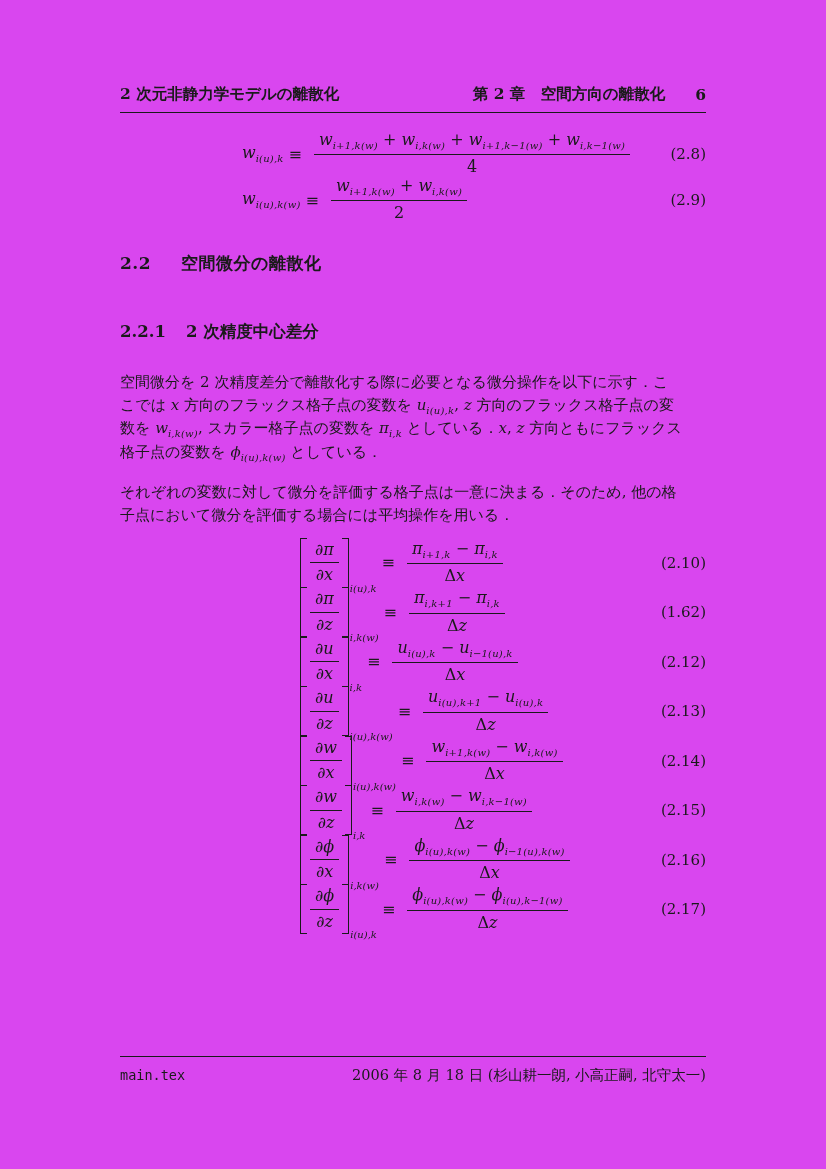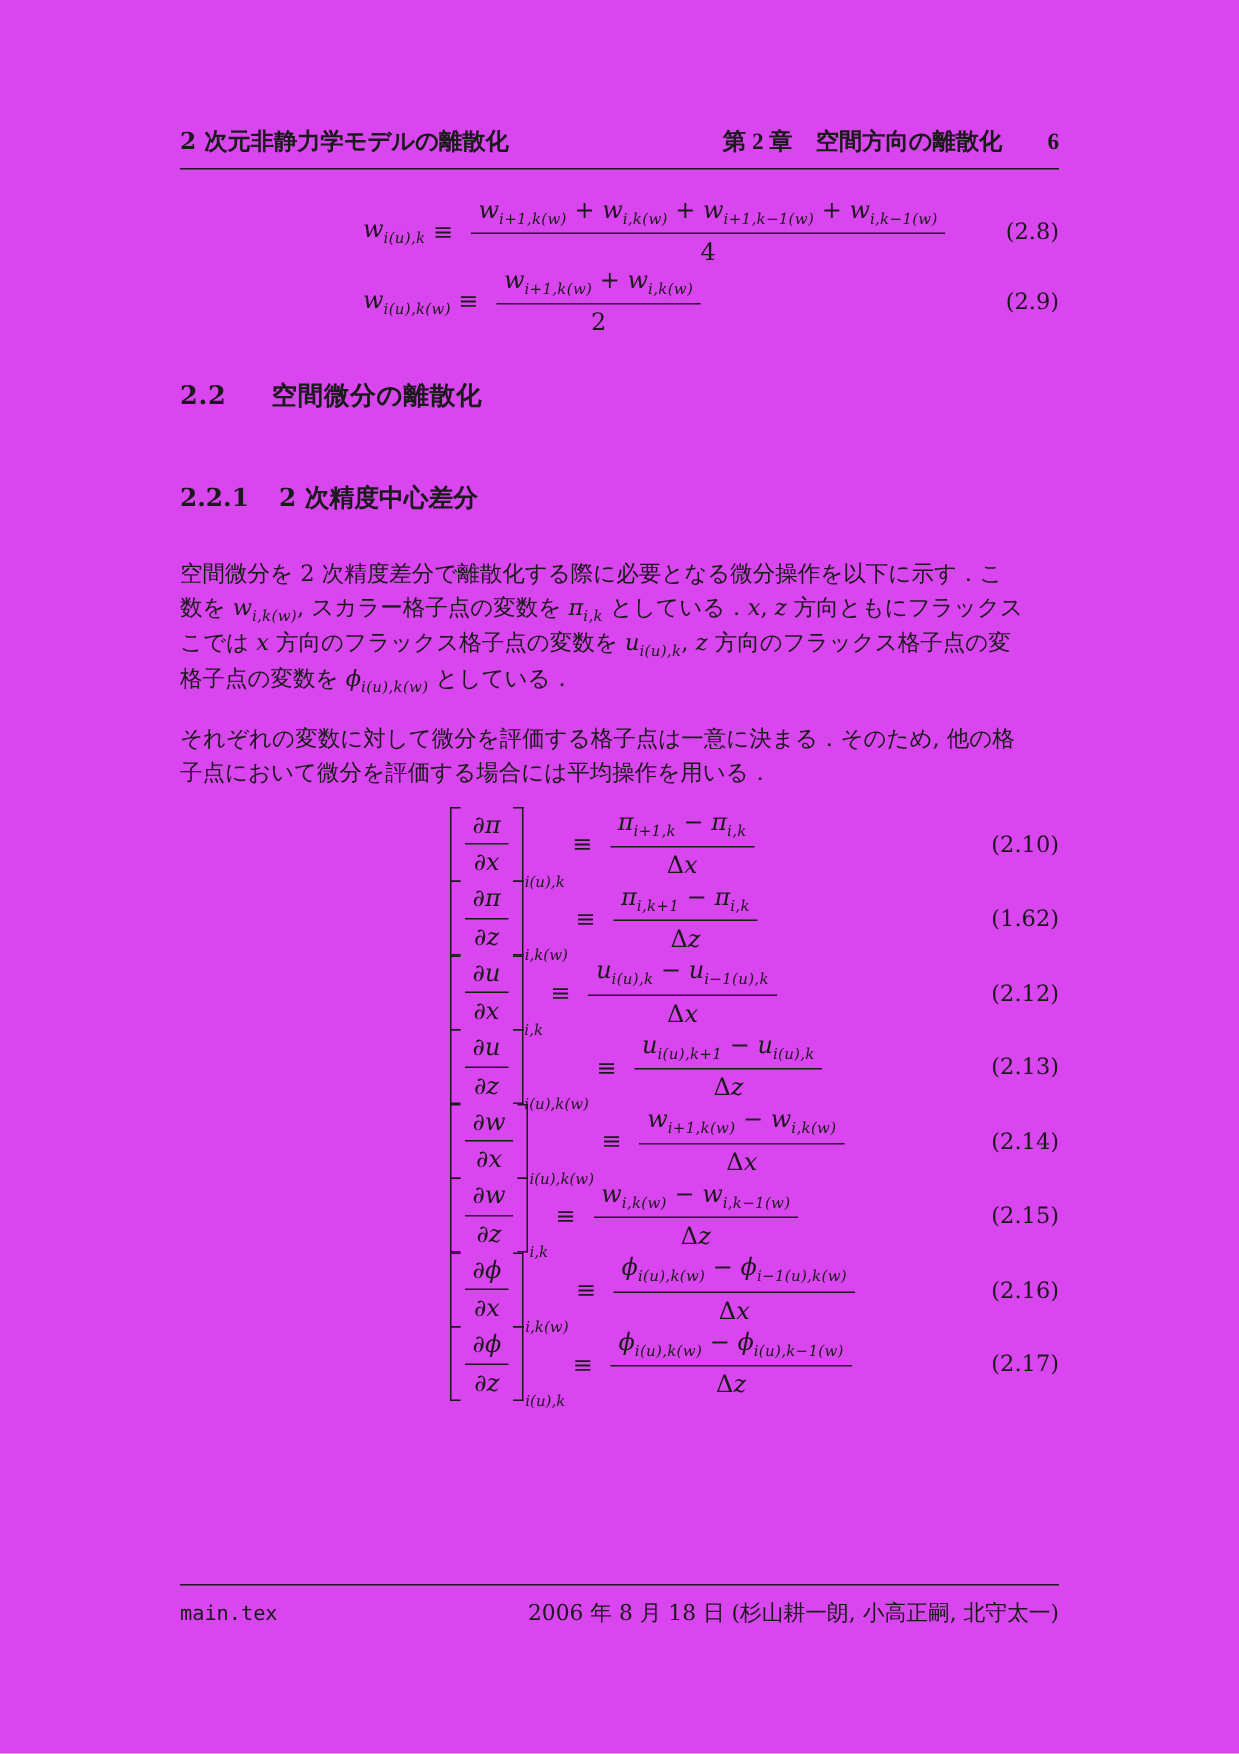--- a/index.html
+++ b/index.html
@@ -9,21 +9,21 @@
     font-family:"DejaVu Serif","Liberation Serif",serif;
     overflow:hidden;
   }
   
   .header {
     position:absolute; left:120px; top:84px; width:586px;
     display:flex; justify-content:space-between; align-items:baseline;
     font-weight:bold; font-size:15.5px;
     border-bottom:1.4px solid #1a1a1a; padding-bottom:7px;
   }
-  .header .right { display:flex; gap:30px; align-items:center;font-family:Liberation Serif, serif; }
+  .header .right { display:flex; gap:30px; align-items:center; }
 
   
   .sec {
     position:absolute; left:120px; top:252px;
     font-weight:bold; font-size:17px; letter-spacing:0.5px;
   }
   .sec .num { margin-right:30px; }
   .subsec {
     position:absolute; left:120px; top:321px;
     font-weight:bold; font-size:16.5px;
@@ -119,22 +119,22 @@
   <div class="sec">
     <span class="num">2.2</span><span>空間微分の離散化</span>
   </div>
 
   <div class="subsec">
     <span class="num">2.2.1</span><span>2 次精度中心差分</span>
   </div>
 
   <div class="para" id="para1">
       <div class="pline">空間微分を 2 次精度差分で離散化する際に必要となる微分操作を以下に示す．こ</div>
+      <div class="pline">こでは <i class="v">x</i> 方向のフラックス格子点の変数を <i class="v">u</i><sub class="ms">i(u),k</sub>, <i class="v">z</i> 方向のフラックス格子点の変</div>
       <div class="pline">数を <i class="v">w</i><sub class="ms">i,k(w)</sub>, スカラー格子点の変数を <i class="v">π</i><sub class="ms">i,k</sub> としている．<i class="v">x</i>, <i class="v">z</i> 方向ともにフラックス</div>
-      <div class="pline">こでは <i class="v">x</i> 方向のフラックス格子点の変数を <i class="v">u</i><sub class="ms">i(u),k</sub>, <i class="v">z</i> 方向のフラックス格子点の変</div>
       <div class="pline">格子点の変数を <i class="v">ϕ</i><sub class="ms">i(u),k(w)</sub> としている．</div>
     </div>
   <div class="para" id="para2">
       <div class="pline">それぞれの変数に対して微分を評価する格子点は一意に決まる．そのため, 他の格</div>
       <div class="pline">子点において微分を評価する場合には平均操作を用いる．</div>
     </div>
 
   <div id="eq-deriv">
       <div class="eqrow">
         <span class="bwrap">

